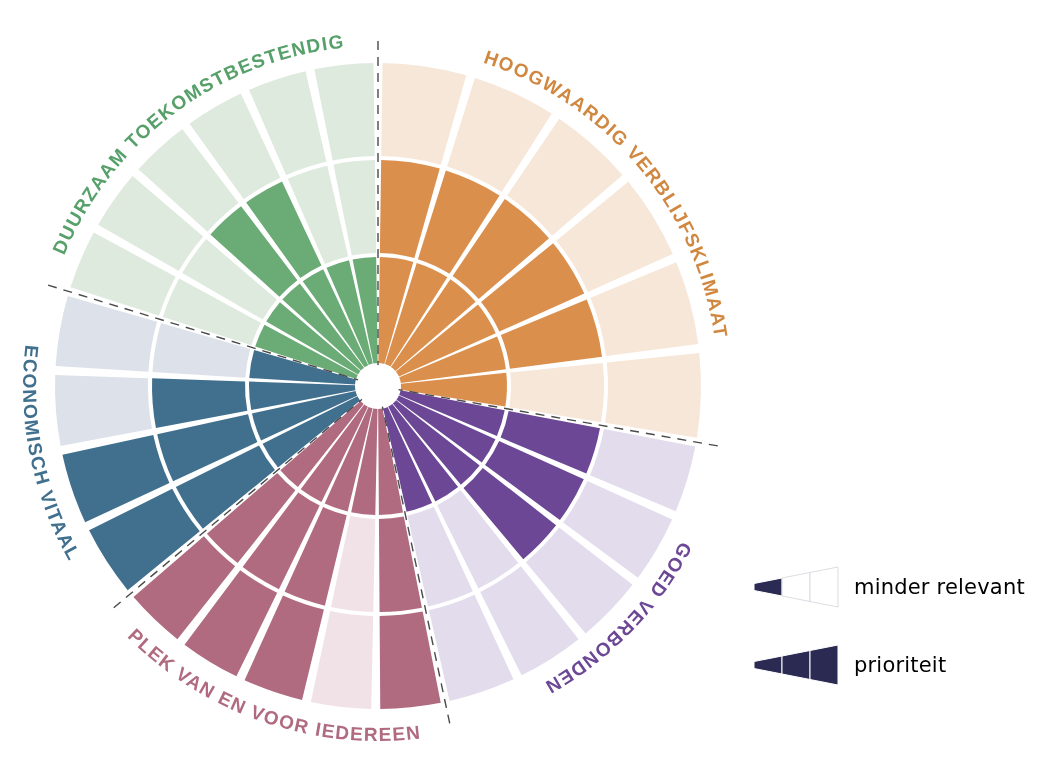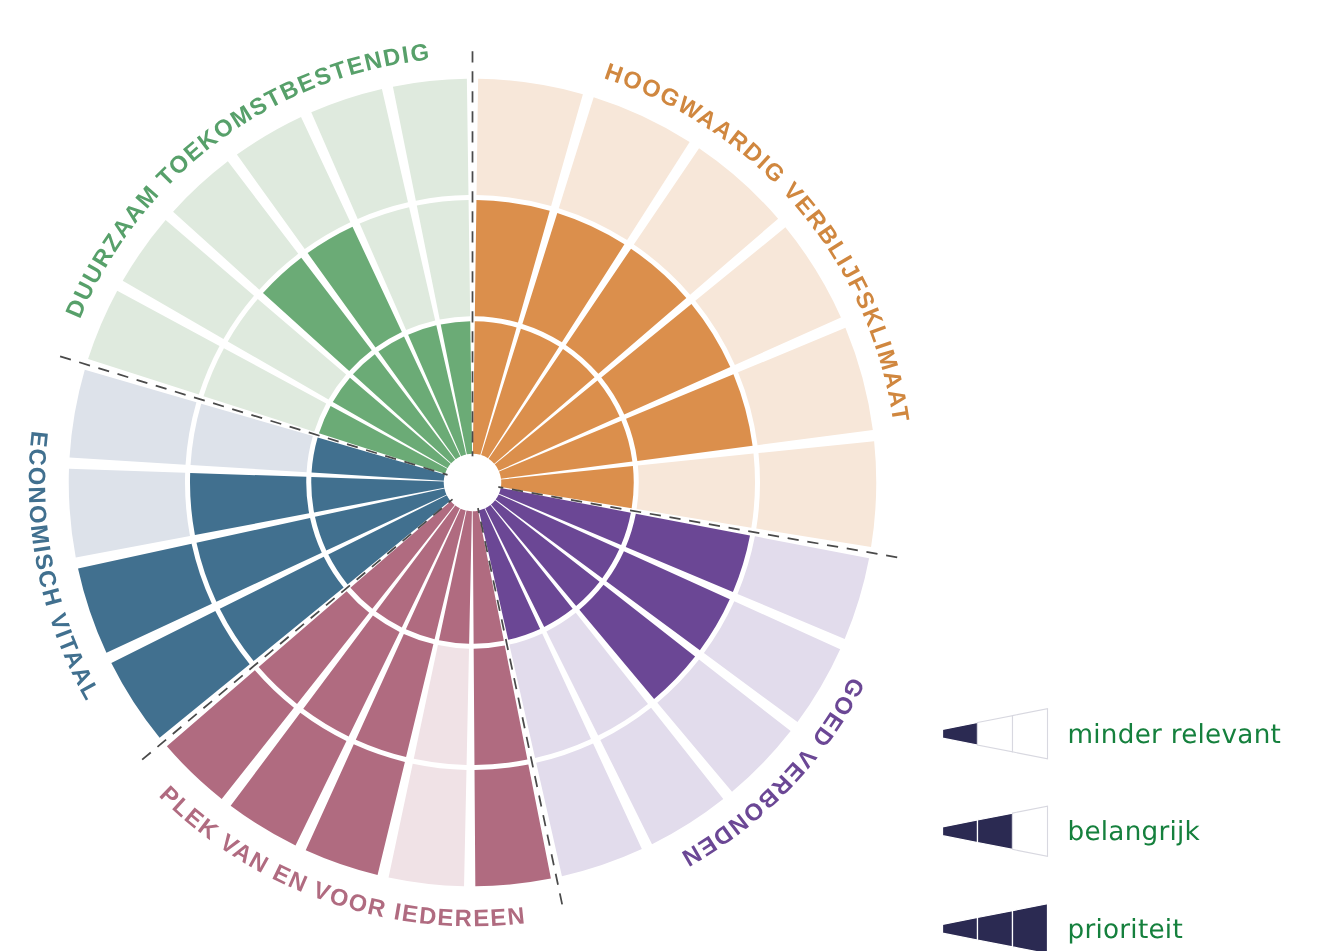--- a/index.html
+++ b/index.html
@@ -11,21 +11,21 @@
   }
   #wheel-wrap{position:absolute;left:0;top:0;width:760px;height:761px;}
   #wheel{display:block;}
   #legend{
     position:absolute;left:748px;top:565px;width:300px;
     display:flex;flex-direction:column;gap:34px;
   }
   .legend-row{display:flex;align-items:center;gap:14px;height:44px;}
   .legend-mark{width:92px;height:44px;flex:0 0 92px;}
   .legend-label{
-    font-size:21px;color:#15803d;letter-spacing:.2px;
+    font-size:21px;color:#000000;letter-spacing:.2px;
     font-family:"DejaVu Sans", sans-serif;white-space:nowrap;
   }
 </style>
 </head>
 <body>
 
 <div id="wheel-wrap">
   <svg id="wheel" width="760" height="761" viewBox="0 0 760 761">
     <g id="sectors">
         <g>
@@ -226,25 +226,17 @@
         <path d="M 6 18.5 L 34 13 L 34 31 L 6 25.5 Z" fill="#2b2a52" stroke="#ffffff" stroke-width="1"></path>
         <path d="M 34 13 L 62 7.5 L 62 36.5 L 34 31 Z" fill="#ffffff" stroke="#d8d8e0" stroke-width="0.9"></path>
         <path d="M 62 7.5 L 90 2 L 90 42 L 62 36.5 Z" fill="#ffffff" stroke="#d8d8e0" stroke-width="0.9"></path>
       </svg>
       <span class="legend-label">minder relevant</span>
     </div>
     <div class="legend-row">
       <svg class="legend-mark" viewBox="0 0 92 44">
         <path d="M 6 18.5 L 34 13 L 34 31 L 6 25.5 Z" fill="#2b2a52" stroke="#ffffff" stroke-width="1"></path>
         <path d="M 34 13 L 62 7.5 L 62 36.5 L 34 31 Z" fill="#2b2a52" stroke="#ffffff" stroke-width="1"></path>
-        <path d="M 62 7.5 L 90 2 L 90 42 L 62 36.5 Z" fill="#ffffff" stroke="#d8d8e0" stroke-width="0.9"></path>
-      </svg>
-      <span class="legend-label">belangrijk</span>
-    </div>
-    <div class="legend-row">
-      <svg class="legend-mark" viewBox="0 0 92 44">
-        <path d="M 6 18.5 L 34 13 L 34 31 L 6 25.5 Z" fill="#2b2a52" stroke="#ffffff" stroke-width="1"></path>
-        <path d="M 34 13 L 62 7.5 L 62 36.5 L 34 31 Z" fill="#2b2a52" stroke="#ffffff" stroke-width="1"></path>
         <path d="M 62 7.5 L 90 2 L 90 42 L 62 36.5 Z" fill="#2b2a52" stroke="#ffffff" stroke-width="1"></path>
       </svg>
       <span class="legend-label">prioriteit</span>
     </div>
   </div>
 
 </body></html>

